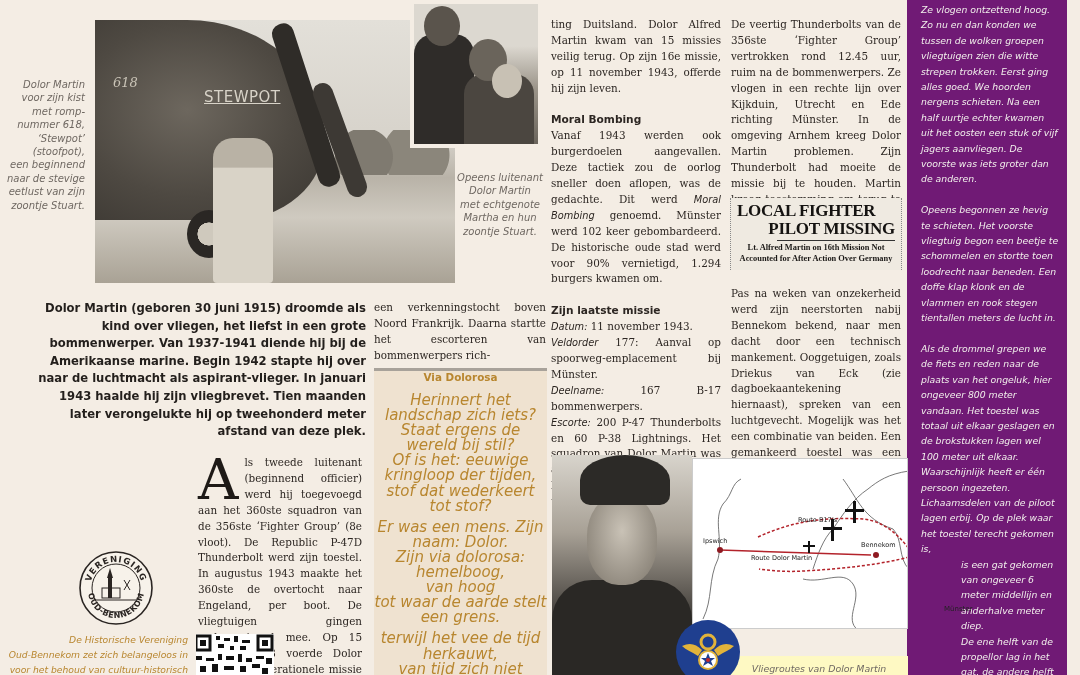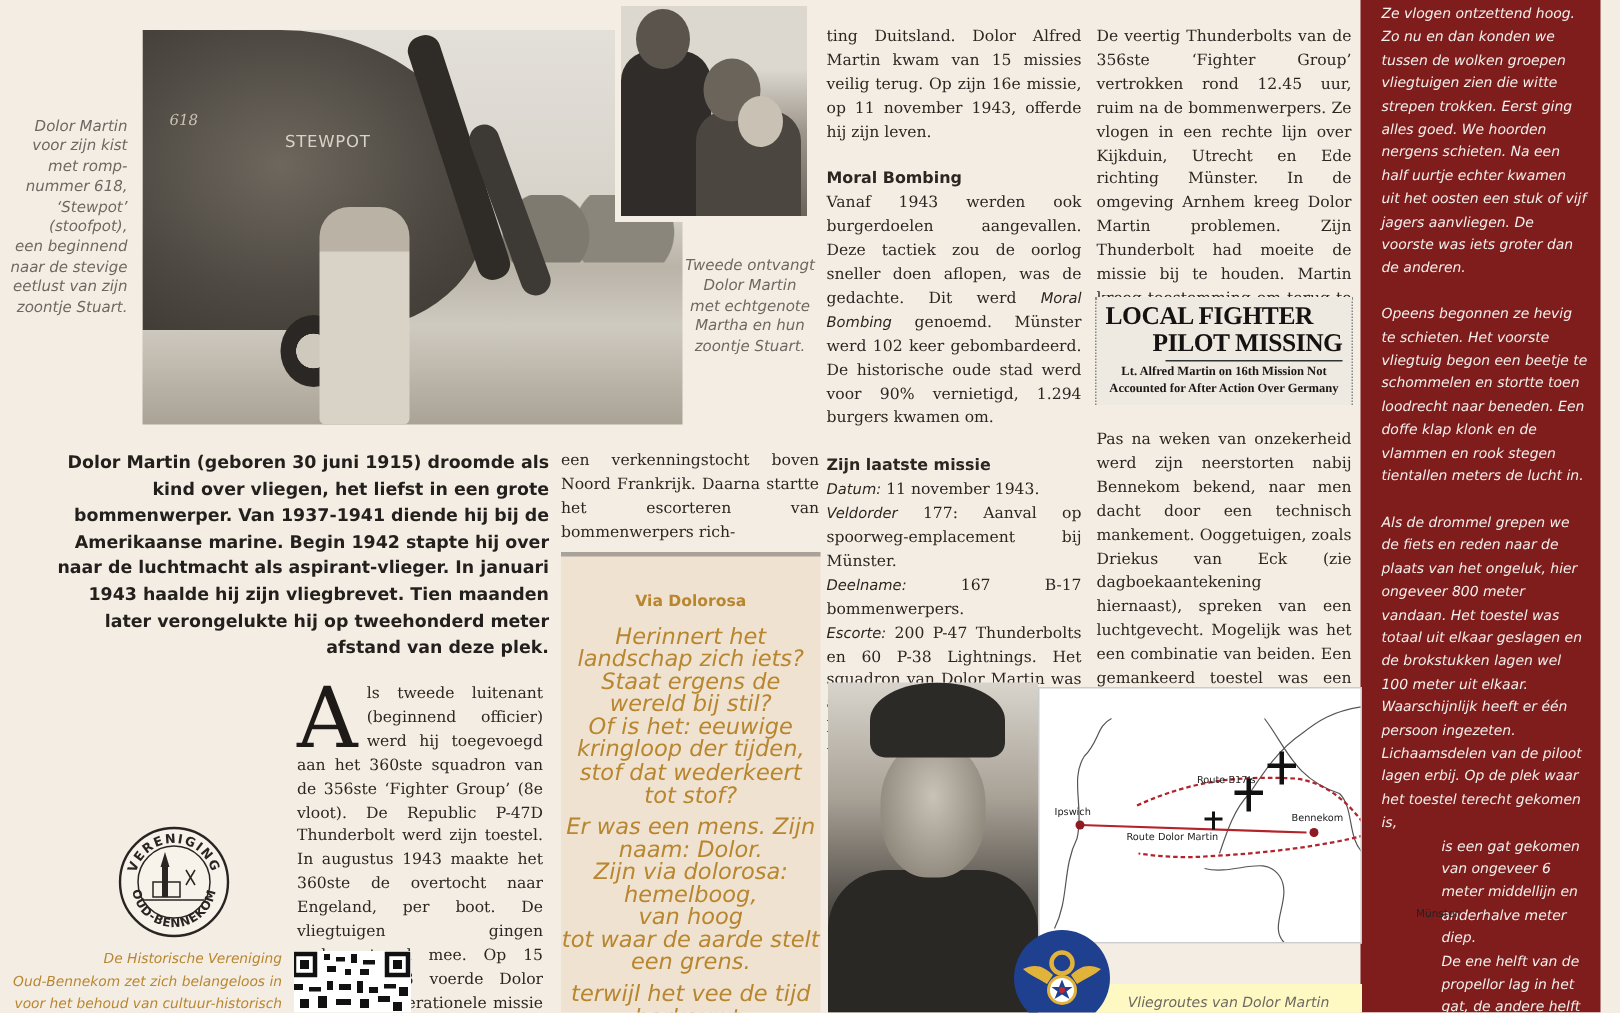--- a/index.html
+++ b/index.html
@@ -14,22 +14,22 @@
 
   
   .photo { background: #8a8276; overflow: hidden; }
   .plane-photo { left: 95px; top: 20px; width: 360px; height: 263px; background: linear-gradient(180deg,#e3e0d9 0%,#d7d3cb 45%,#b9b3a8 60%,#cfcac0 75%,#a9a295 100%); }
   .fuselage { position:absolute; left:0; top:0; width:230px; height:200px; background: radial-gradient(ellipse at 40% 45%, #6d675e 0%, #4e4942 55%, #3a3631 100%); border-radius: 0 60% 40% 0; }
   .prop1 { position:absolute; left:200px; top:0; width:22px; height:170px; background:#2f2c28; transform: rotate(-18deg); border-radius: 10px; }
   .prop2 { position:absolute; left:235px; top:60px; width:20px; height:120px; background:#3d3934; transform: rotate(-20deg); border-radius: 10px; }
   .trees { position:absolute; left:230px; top:110px; width:130px; height:45px; background: radial-gradient(circle at 30% 60%, #7f7a70 0 30%, transparent 31%), radial-gradient(circle at 70% 55%, #8b867b 0 35%, transparent 36%); }
   .wheel { position:absolute; left:92px; top:190px; width:44px; height:48px; border-radius:50%; background: radial-gradient(circle, #cfc9bd 0 35%, #2a2724 36% 100%); }
   .man { position:absolute; left:118px; top:118px; width:60px; height:145px; background: linear-gradient(180deg,#b9b2a5 0 20%, #d9d3c7 21% 100%); border-radius: 20px 20px 4px 4px; }
-  .plane-label { position:absolute; left:95px; top:68px; font-family:"DejaVu Sans",sans-serif; font-size:11px; color:#d8d3c8; letter-spacing:0.5px; }
-  .plane-num { position:absolute; left:18px; top:55px; font-family:"DejaVu Serif",serif; font-style:italic; font-size:10px; color:#c9c3b6; }
+  .plane-label { position:absolute; left:109px; top:68px; font-family:"DejaVu Sans",sans-serif; font-size:15px; color:#d8d3c8; letter-spacing:0.5px;text-decoration:underline; }
+  .plane-num { position:absolute; left:18px; top:55px; font-family:"DejaVu Serif",serif; font-style:italic; font-size:13px; color:#c9c3b6; }
 
   .family-photo { left: 410px; top: 0; width: 132px; height: 148px; border: 4px solid #f4ede4; background: linear-gradient(180deg,#dcd8d0 0 30%, #9c958a 60%, #6a645b 100%); }
   .fam-head1 { position:absolute; left:10px; top:2px; width:36px; height:40px; border-radius:50%; background:#5a544c; }
   .fam-body1 { position:absolute; left:0; top:30px; width:60px; height:110px; background:#2f2c29; border-radius: 20px 20px 0 0; }
   .fam-head2 { position:absolute; left:55px; top:35px; width:38px; height:42px; border-radius:50%; background:#6a645b; }
   .fam-body2 { position:absolute; left:50px; top:70px; width:70px; height:80px; background:#4b4640; border-radius: 20px 20px 0 0; }
   .fam-baby { position:absolute; left:78px; top:60px; width:30px; height:34px; border-radius:50%; background:#c8c1b4; }
 
   
   .col { font-size: 10.4px; line-height: 15.9px; text-align: justify; color: #2c2622; }
@@ -37,32 +37,32 @@
   .col .gap { height: 15.9px; }
   .col h3 { font-family: "DejaVu Sans", sans-serif; font-size: 10.6px; font-weight: bold; line-height: 15.9px; }
   .col .it { font-family: "DejaVu Sans", sans-serif; font-style: italic; font-size: 9.8px; }
 
   .intro { left: 0; top: 300px; width: 370px; text-align: right; font-family: "DejaVu Sans", sans-serif; font-weight: bold; font-size: 11.6px; line-height: 17.6px; color: #231f1c; }
 
   .dropcap { float: left; font-family: "DejaVu Serif", serif; font-size: 56px; line-height: 44px; margin: 3px 6px 0 0; color:#1e1a17; }
 
   
   .poem { left: 374px; top: 368px; width: 173px; height: 307px; background: #efe2d0; border-top: 3px solid #a8a29a; text-align: center; color: #b8862f; font-family: "DejaVu Sans", sans-serif; }
-  .poem h4 { font-size: 10.4px; font-weight: bold; margin-top: 24px; margin-bottom: 10px; }
+  .poem h4 { font-size: 10.4px; font-weight: bold; margin-top: 0; margin-bottom: 10px; }
   .poem .stanza { font-style: italic; font-size: 15px; line-height: 15.1px; margin-bottom: 6px; }
 
   
   .clip { left: 730px; top: 198px; width: 172px; height: 72px; background: #efeae1; border-left: 1px dotted #888; border-right: 1px dotted #888; padding: 4px 6px; }
   .clip-h1 { font-family: "Liberation Serif", serif; font-weight: bold; font-size: 17px; line-height: 18px; color:#151311; letter-spacing: -0.3px; }
   .clip-h1.r { text-align: right; }
   .clip-rule { border-top: 1px solid #333; margin: 2px 0 2px 40px; }
   .clip-sub { font-family: "Liberation Serif", serif; font-weight: bold; font-size: 8.4px; line-height: 10.5px; text-align: center; color:#1a1816; }
 
   
-  .quote { left: 907px; top: 0; width: 160px; height: 675px; background: #7f1d1d; color: #f2f0ec; font-family: "DejaVu Sans", sans-serif; font-style: italic; font-size: 9.3px; line-height: 15.4px; padding: 0 8px 0 14px; }
+  .quote { left: 907px; top: 0; width: 160px; height: 675px; background: #701a75; color: #f2f0ec; font-family: "DejaVu Sans", sans-serif; font-style: italic; font-size: 9.3px; line-height: 15.4px; padding: 0 8px 0 14px; }
   .quote p { margin-bottom: 15.4px; }
   .quote .indent { padding-left: 40px; }
 
   
   .portrait { left: 552px; top: 455px; width: 140px; height: 220px; background: linear-gradient(180deg,#d8d4cc 0%, #a8a196 35%, #4b4742 70%, #2b2926 100%); }
   .portrait .cap-hat { position:absolute; left:28px; top:0; width:90px; height:50px; background:#2c2a27; border-radius: 50% 50% 10px 10px; }
   .portrait .face { position:absolute; left:35px; top:40px; width:70px; height:90px; background: radial-gradient(ellipse at 50% 40%, #c9c2b6 0%, #8c857a 80%); border-radius: 45%; }
   .portrait .jacket { position:absolute; left:0; top:125px; width:140px; height:95px; background:#2a2825; border-radius: 40px 40px 0 0; }
 
   .map { left: 692px; top: 458px; width: 216px; height: 171px; background: #ffffff; border: 1px solid #ccc; overflow: hidden; }
@@ -104,21 +104,21 @@
   </div>
 
 <div class="abs photo family-photo">
   <div class="fam-body1"></div>
   <div class="fam-head1"></div>
   <div class="fam-body2"></div>
   <div class="fam-head2"></div>
   <div class="fam-baby"></div>
 </div>
 <div class="abs cap cap-c" style="left:455px;top:171px;width:90px;" id="cap-family">
-    <div>Tweede ontvangt</div>
+    <div>Opeens luitenant</div>
     <div>Dolor Martin</div>
     <div>met echtgenote</div>
     <div>Martha en hun</div>
     <div>zoontje Stuart.</div>
   </div>
 
 <div class="abs intro" style="padding-left:28px;padding-right:4px;">Dolor Martin (geboren 30 juni 1915) droomde als kind over vliegen, het liefst in een grote bommenwerper. Van 1937-1941 diende hij bij de Amerikaanse marine. Begin 1942 stapte hij over naar de luchtmacht als aspirant-vlieger. In januari 1943 haalde hij zijn vliegbrevet. Tien maanden later verongelukte hij op tweehonderd meter afstand van deze plek.</div>
 
 <div class="abs col" style="left:198px;top:455px;width:164px;">
   <span class="dropcap">A</span><span>ls tweede luitenant (beginnend officier) werd hij toegevoegd aan het 360ste squadron van de 356ste ‘Fighter Group’ (8e vloot). De Republic P-47D Thunderbolt werd zijn toestel. In augustus 1943 maakte het 360ste de overtocht naar Engeland, per boot. De vliegtuigen gingen gedemonteerd mee. Op 15 oktober 1943 voerde Dolor zijn eerste operationele missie uit:</span>

